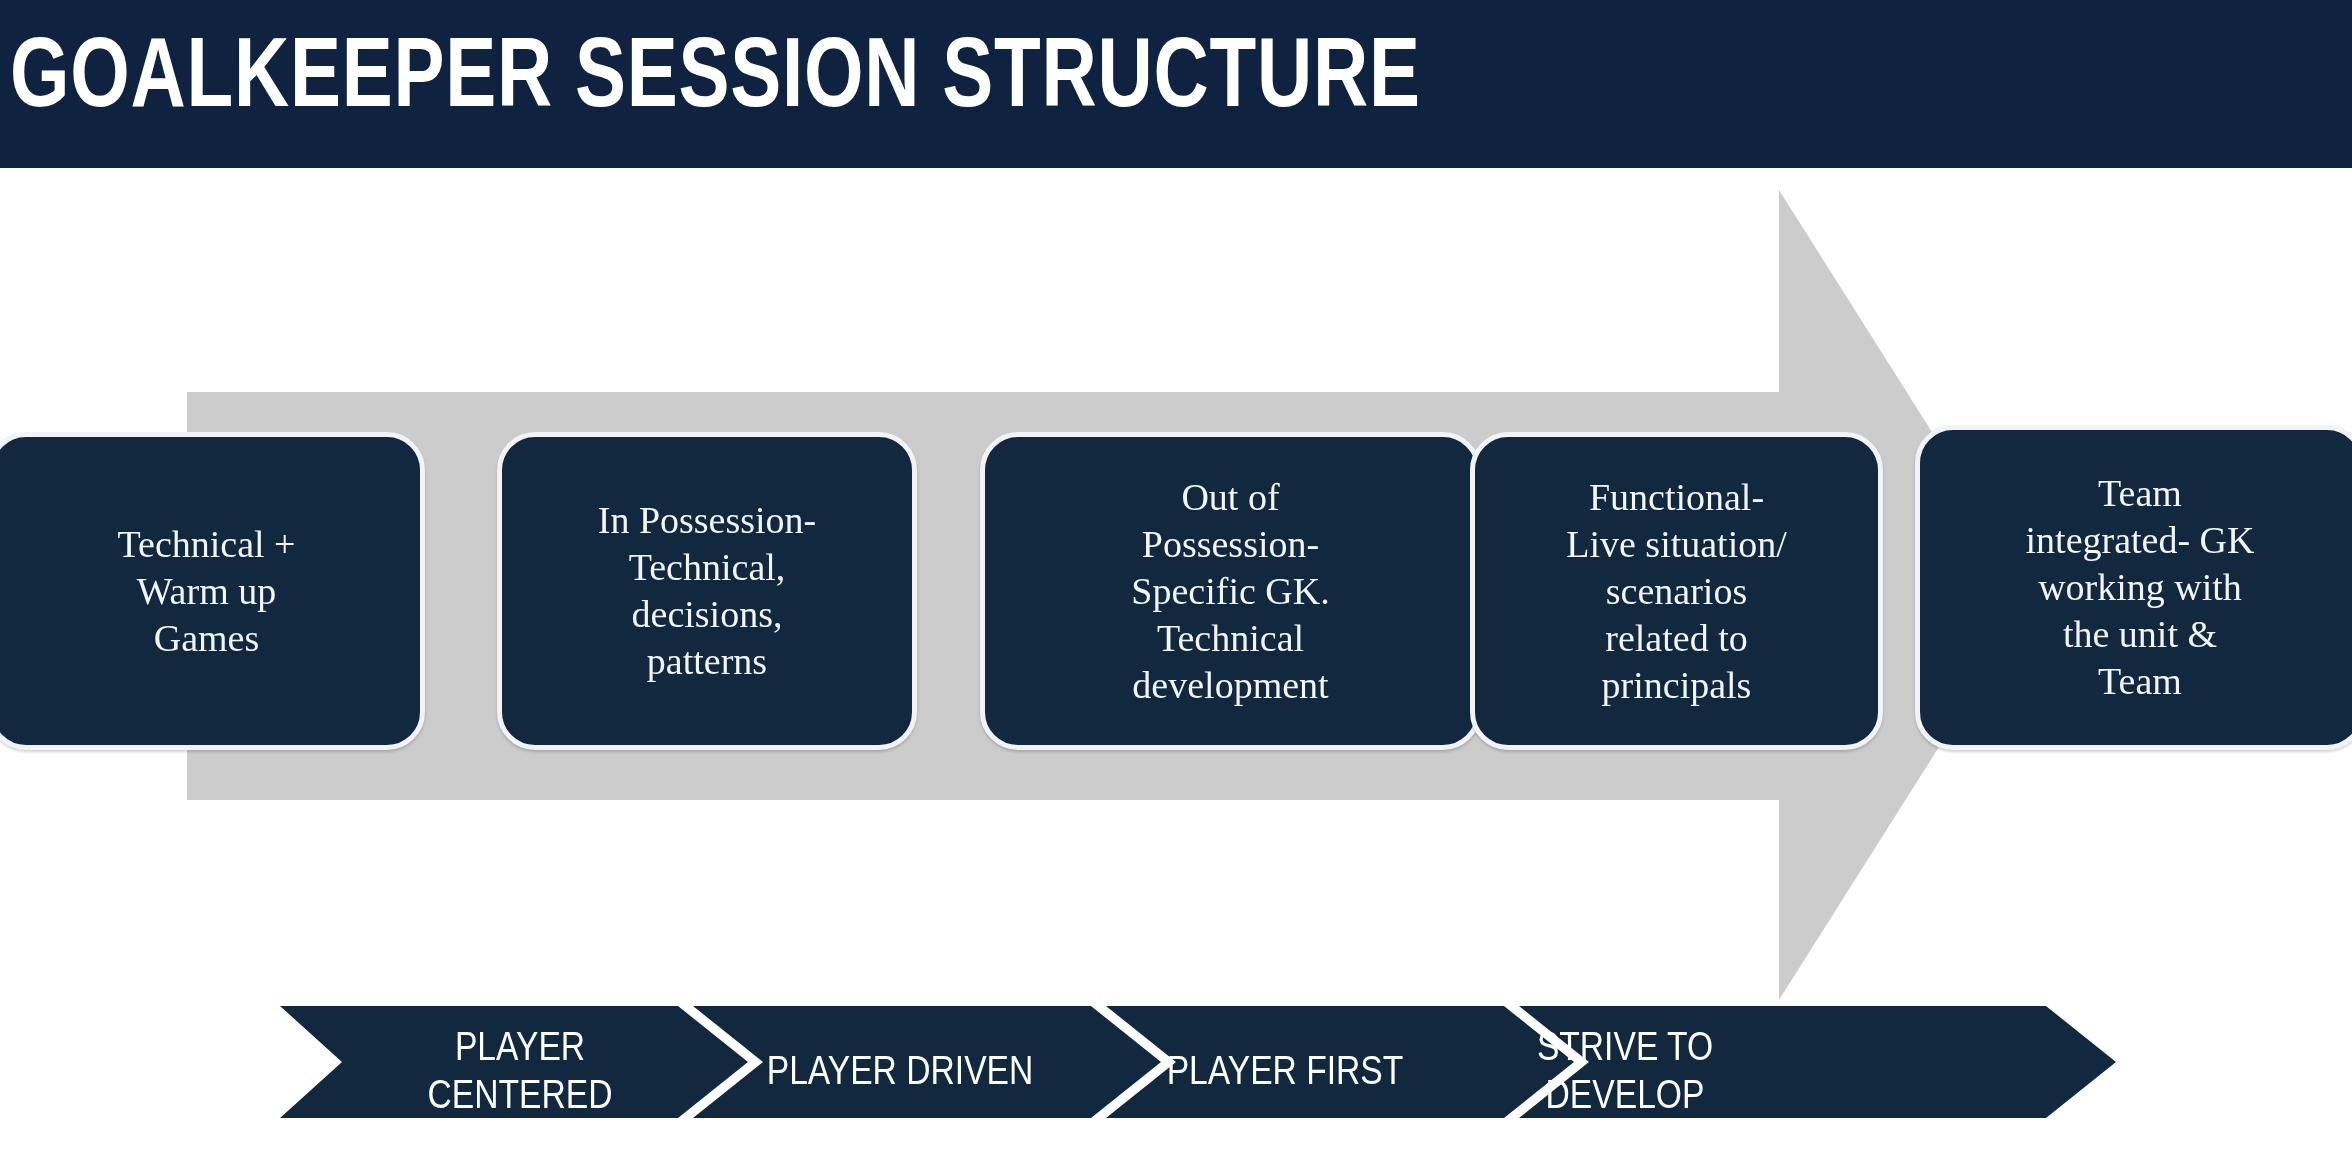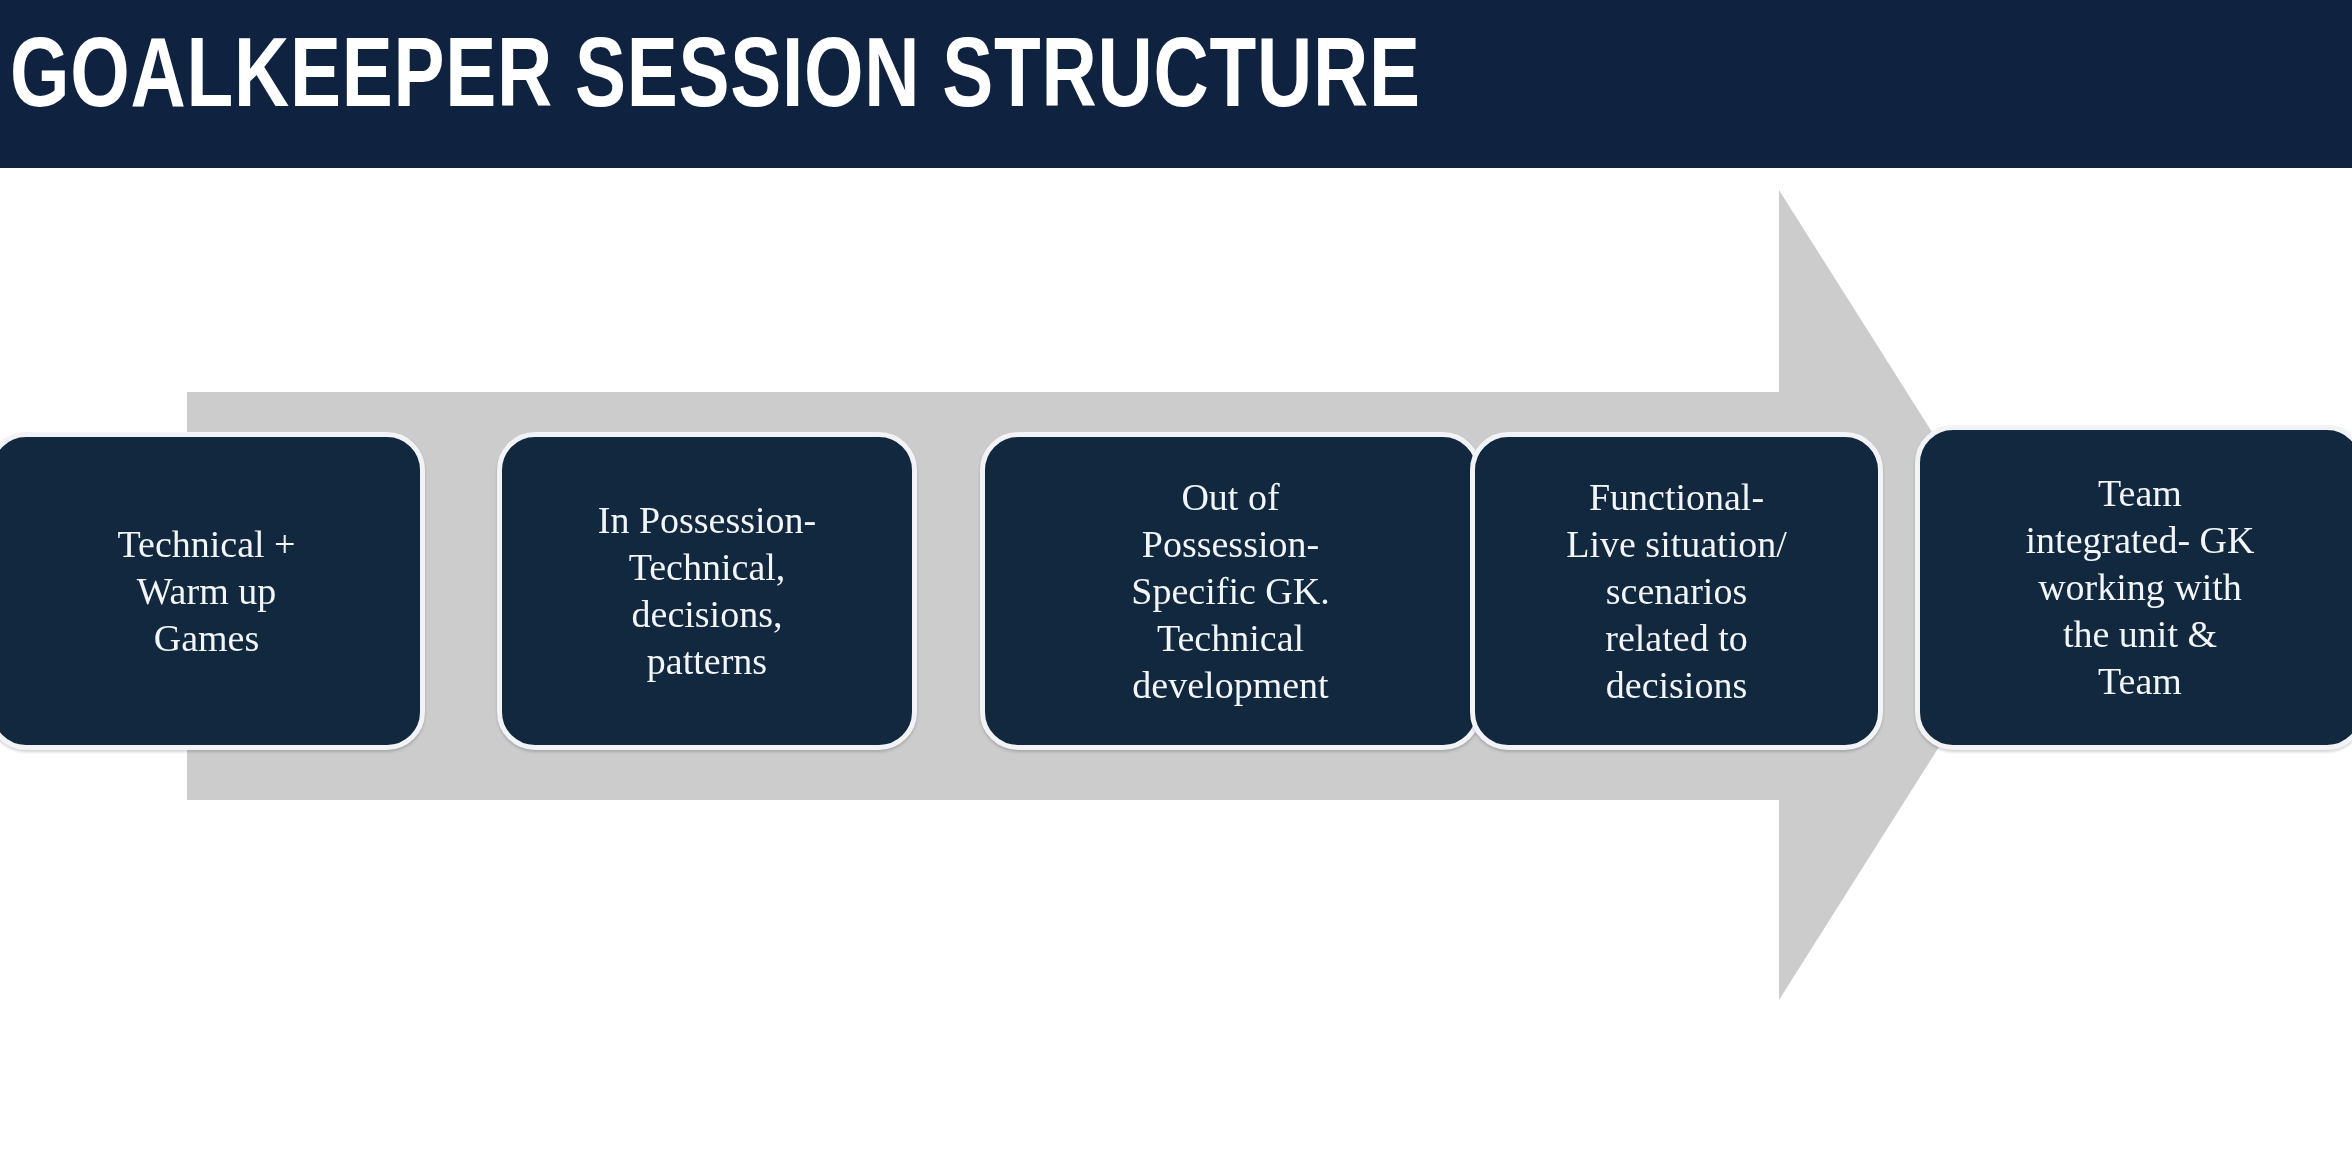--- a/index.html
+++ b/index.html
@@ -109,24 +109,43 @@
 Possession-
 Specific GK.
 Technical
 development</span>
   </div>
   <div class="stage-box" id="stage-box-3">
     <span class="stage-label">Functional-
 Live situation/
 scenarios
 related to
-decisions</span>
+principals</span>
   </div>
   <div class="stage-box" id="stage-box-4">
     <span class="stage-label">Team
 integrated- GK
 working with
 the unit &amp;
 Team</span>
   </div>
 
+  <div id="values-banner">
+    <svg width="1836" height="116" viewBox="0 0 1836 116" preserveAspectRatio="none">
+
+      <polygon points="0,2 398,2 468,58 398,114 0,114 62,58" fill="#12283f"></polygon>
+
+      <polygon points="413,2 811,2 881,58 811,114 413,114 483,58" fill="#12283f"></polygon>
+
+      <polygon points="826,2 1224,2 1294,58 1224,114 826,114 896,58" fill="#12283f"></polygon>
+
+      <polygon points="1239,2 1766,2 1836,58 1766,114 1239,114 1309,58" fill="#12283f"></polygon>
+    </svg>
+
+    <div class="chev-label" id="chev-label-0">PLAYER
+CENTERED</div>
+    <div class="chev-label" id="chev-label-1">PLAYER DRIVEN</div>
+    <div class="chev-label" id="chev-label-2">PLAYER FIRST</div>
+    <div class="chev-label" id="chev-label-3">STRIVE TO
+DEVELOP</div>
+  </div>
 
 </div>
 
 </body></html>

